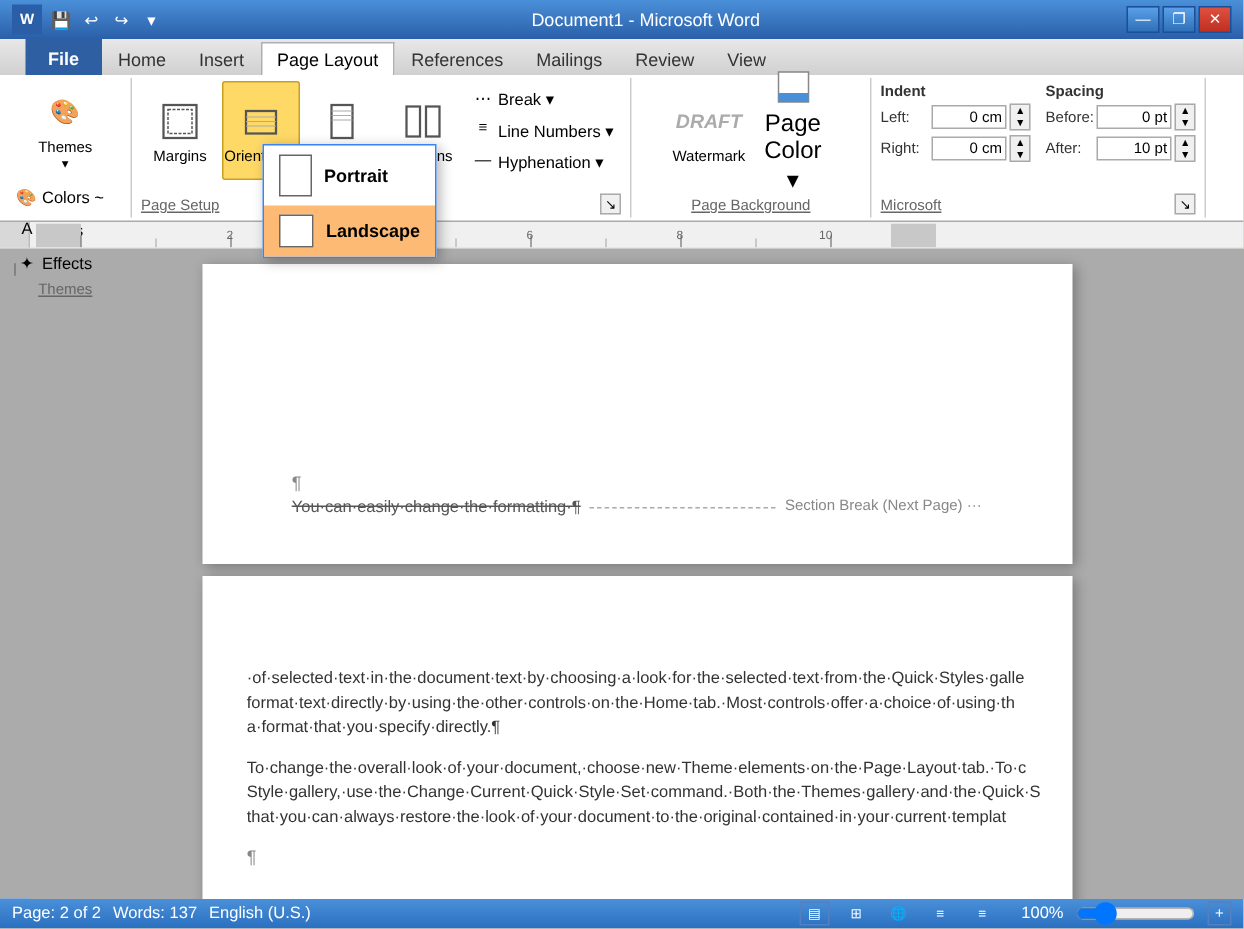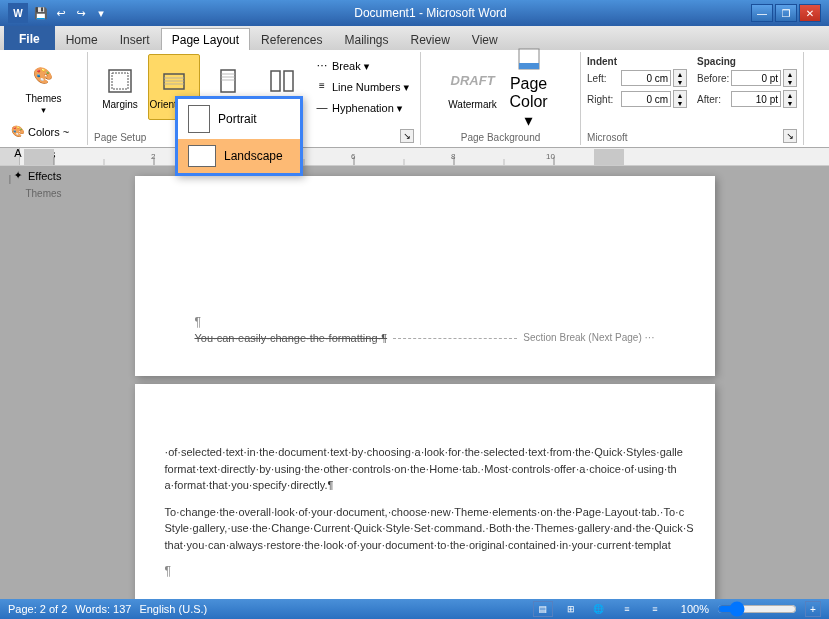--- a/index.html
+++ b/index.html
@@ -30,21 +30,21 @@
       display: flex; align-items: center; gap: 2px;
     }
     .qa-btn { width: 18px; height: 18px; background: none; border: none; color: white; font-size: 11px; cursor: pointer; display: flex; align-items: center; justify-content: center; }
 
     
     .ribbon-tabs {
       background: linear-gradient(to bottom, #e8e8e8, #d0d0d0);
       height: 24px;
       display: flex;
       align-items: flex-end;
-      padding-left: 4px;
+      padding-left: 17px;
       border-bottom: none;
     }
     .ribbon-tab {
       padding: 3px 10px;
       font-size: 12px;
       cursor: pointer;
       border: 1px solid transparent;
       border-bottom: none;
       color: #333;
       height: 22px;
@@ -84,20 +84,21 @@
       padding: 2px 6px;
       border-right: 1px solid #ccc;
       position: relative;
     }
     .ribbon-group-label {
       font-size: 10px;
       color: #666;
       margin-top: auto;
       padding-top: 2px;
       text-align: center;
+      text-decoration: underline;
     }
     .ribbon-group-content {
       display: flex;
       align-items: flex-start;
       gap: 2px;
       flex: 1;
     }
 
     .ribbon-btn-large {
       display: flex;
@@ -144,24 +145,25 @@
     .stacked-btns {
       display: flex; flex-direction: column; gap: 1px;
     }
 
     
     .orientation-dropdown {
       position: absolute;
       top: 96px;
       left: 175px;
       background: white;
-      border: 3px solid #3b82f6;
+      border: 1px solid #3b82f6;
       box-shadow: 2px 2px 8px rgba(0,0,0,0.3);
       z-index: 100;
-      width: 128px;
+      width: 116px;
+      font-weight: bold;
     }
     .dropdown-item {
       display: flex;
       align-items: center;
       gap: 8px;
       padding: 6px 10px;
       cursor: pointer;
       font-size: 12px;
     }
     .dropdown-item.selected { background: #fdba74; }

